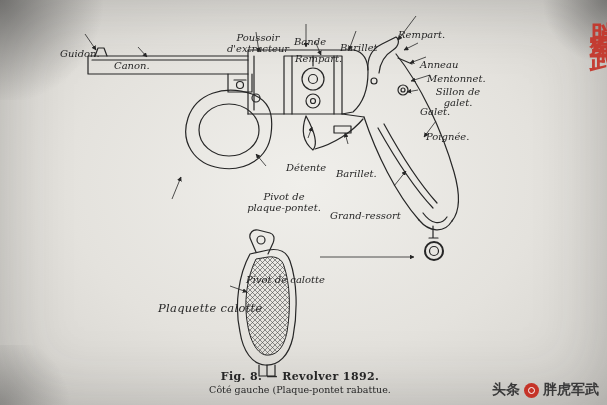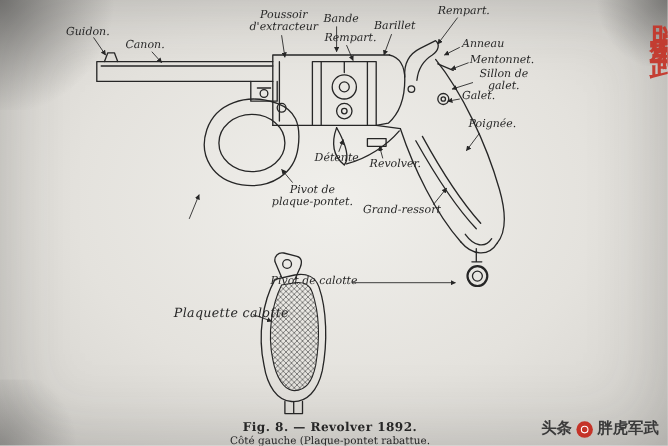--- a/index.html
+++ b/index.html
@@ -9,29 +9,29 @@
     background:radial-gradient(ellipse at 50% 45%, #f0efeb 0%, #e4e2dd 55%, #d3d1cc 100%);
     box-shadow:inset 0 0 70px rgba(40,40,40,0.25);
   }
   .smudge{position:absolute;pointer-events:none;}
   .smudge-tl{left:0;top:0;width:110px;height:100px;background:radial-gradient(circle at 0 0, rgba(45,45,45,.5), transparent 70%);}
   .smudge-tr{right:0;top:0;width:70px;height:60px;background:radial-gradient(circle at 100% 0, rgba(45,45,45,.45), transparent 70%);}
   .smudge-bl{left:0;bottom:0;width:80px;height:60px;background:radial-gradient(circle at 0 100%, rgba(45,45,45,.3), transparent 70%);}
   svg.diagram{position:absolute;left:0;top:0;color:var(--ink,#262626);}
   .lbl{
     position:absolute;font-family:"DejaVu Serif",serif;font-style:italic;
-    font-size:10px;line-height:1.05;color:var(--ink,#1d1d1d);white-space:nowrap;
+    font-size:10px;line-height:1.05;color:var(--ink,#1d1d1d);white-space:nowrap;margin-top:24px;
   }
   .lbl.two{text-align:center;white-space:normal;}
   .lbl.big{font-size:11.5px;letter-spacing:.3px;}
   .caption{
     position:absolute;left:150px;top:370px;width:300px;text-align:center;
     color:var(--ink,#1b1b1b);font-family:"DejaVu Serif",serif;
   }
-  .caption .l1{font-size:11px;font-weight:bold;letter-spacing:.4px;margin-top:12px;}
+  .caption .l1{font-size:11px;font-weight:bold;letter-spacing:.4px;}
   .caption .l2{font-size:9.5px;margin-top:1px;}
   .watermark{
     position:absolute;right:8px;bottom:6px;display:flex;align-items:center;gap:4px;
     font-family:"DejaVu Sans",sans-serif;font-size:14px;font-weight:bold;color:#3a3a3a;margin-left:16px;
   }
   .wm-icon{
     width:15px;height:15px;border-radius:50%;background:var(--red,#c9342b);
     display:inline-block;position:relative;
   }
   .wm-icon::after{
@@ -164,21 +164,21 @@
   <div class="lbl" style="left:398px;top:6px">Rempart.</div>
   <div class="lbl" style="left:420px;top:36px">Anneau</div>
   <div class="lbl" style="left:427px;top:50px">Mentonnet.</div>
   <div class="lbl two" style="left:428px;top:63px;width:60px">
     <span>Sillon de</span><br>
     <span>galet.</span>
   </div>
   <div class="lbl" style="left:420px;top:83px">Galet.</div>
   <div class="lbl" style="left:426px;top:108px">Poignée.</div>
   <div class="lbl" style="left:286px;top:139px">Détente</div>
-  <div class="lbl" style="left:336px;top:145px">Revolver.</div>
+  <div class="lbl" style="left:336px;top:145px">Barillet.</div>
   <div class="lbl two" style="left:242px;top:168px;width:84px">
     <span>Pivot de</span><br>
     <span>plaque-pontet.</span>
   </div>
   <div class="lbl" style="left:330px;top:187px">Grand-ressort</div>
   <div class="lbl" style="left:246px;top:251px">Pivot de calotte</div>
   <div class="lbl big" style="left:158px;top:278px">Plaquette calotte</div>
 
   <div class="caption">
     <div class="l1">Fig. 8. — Revolver 1892.</div>

